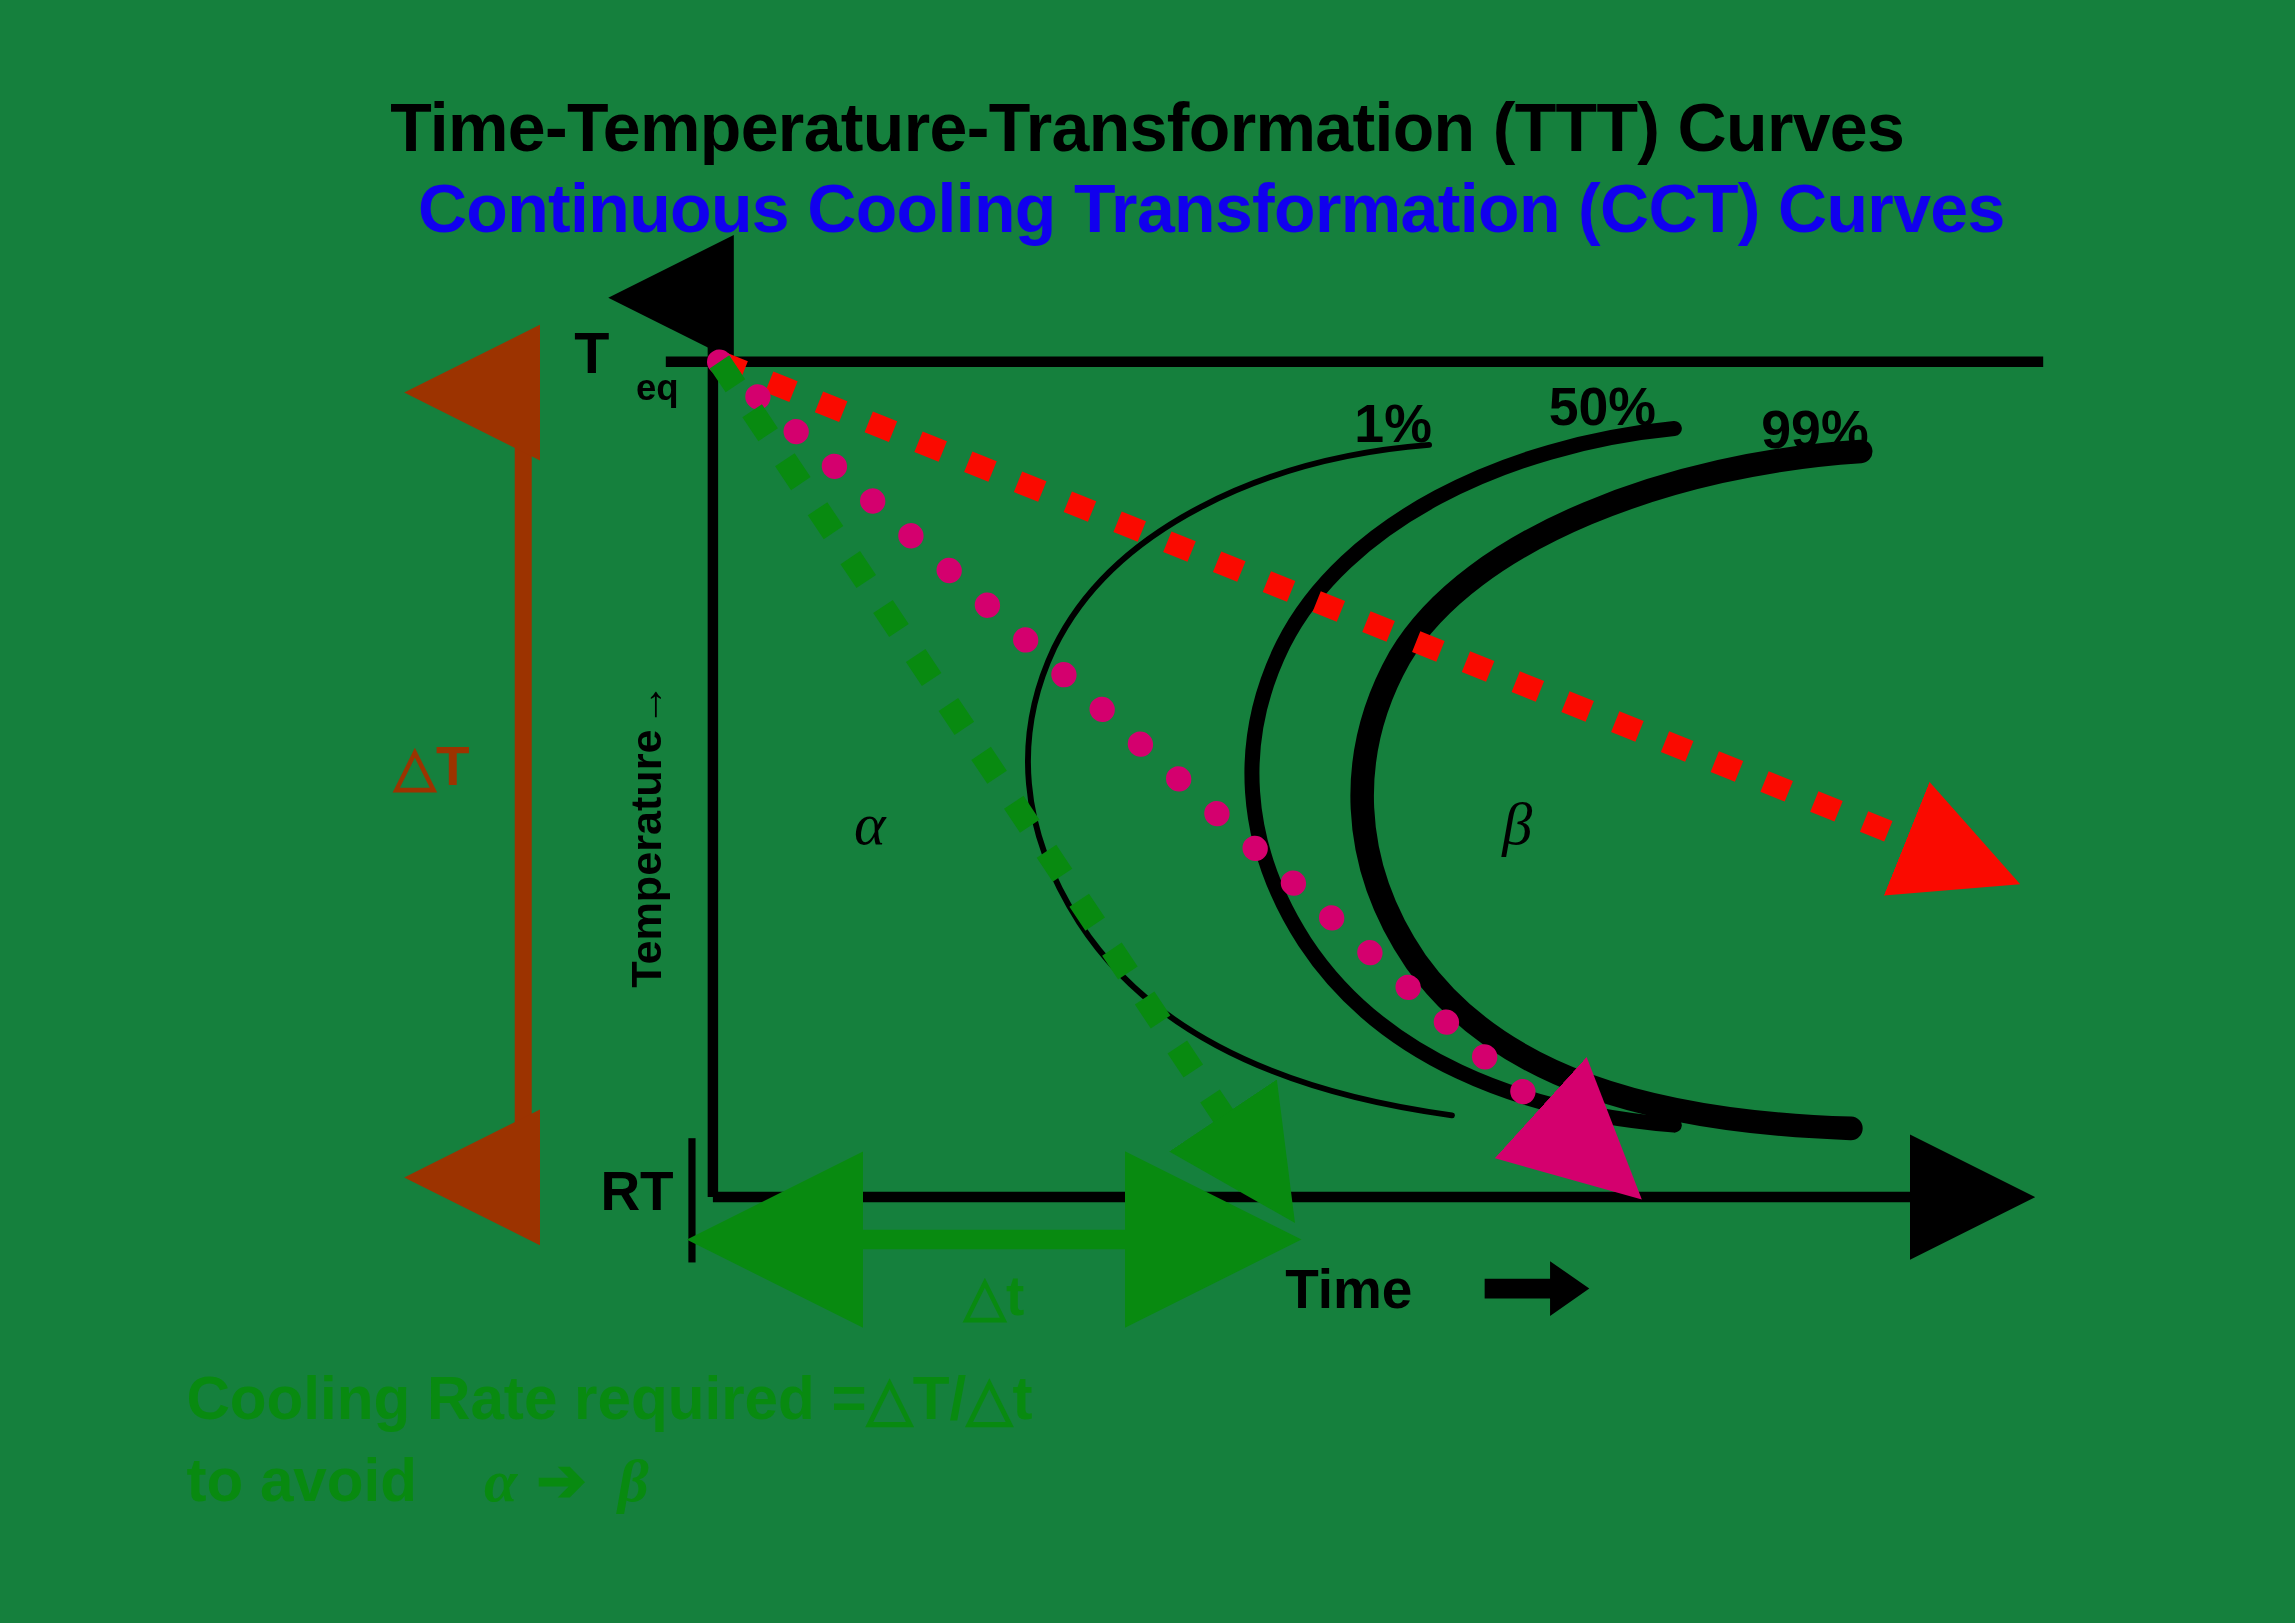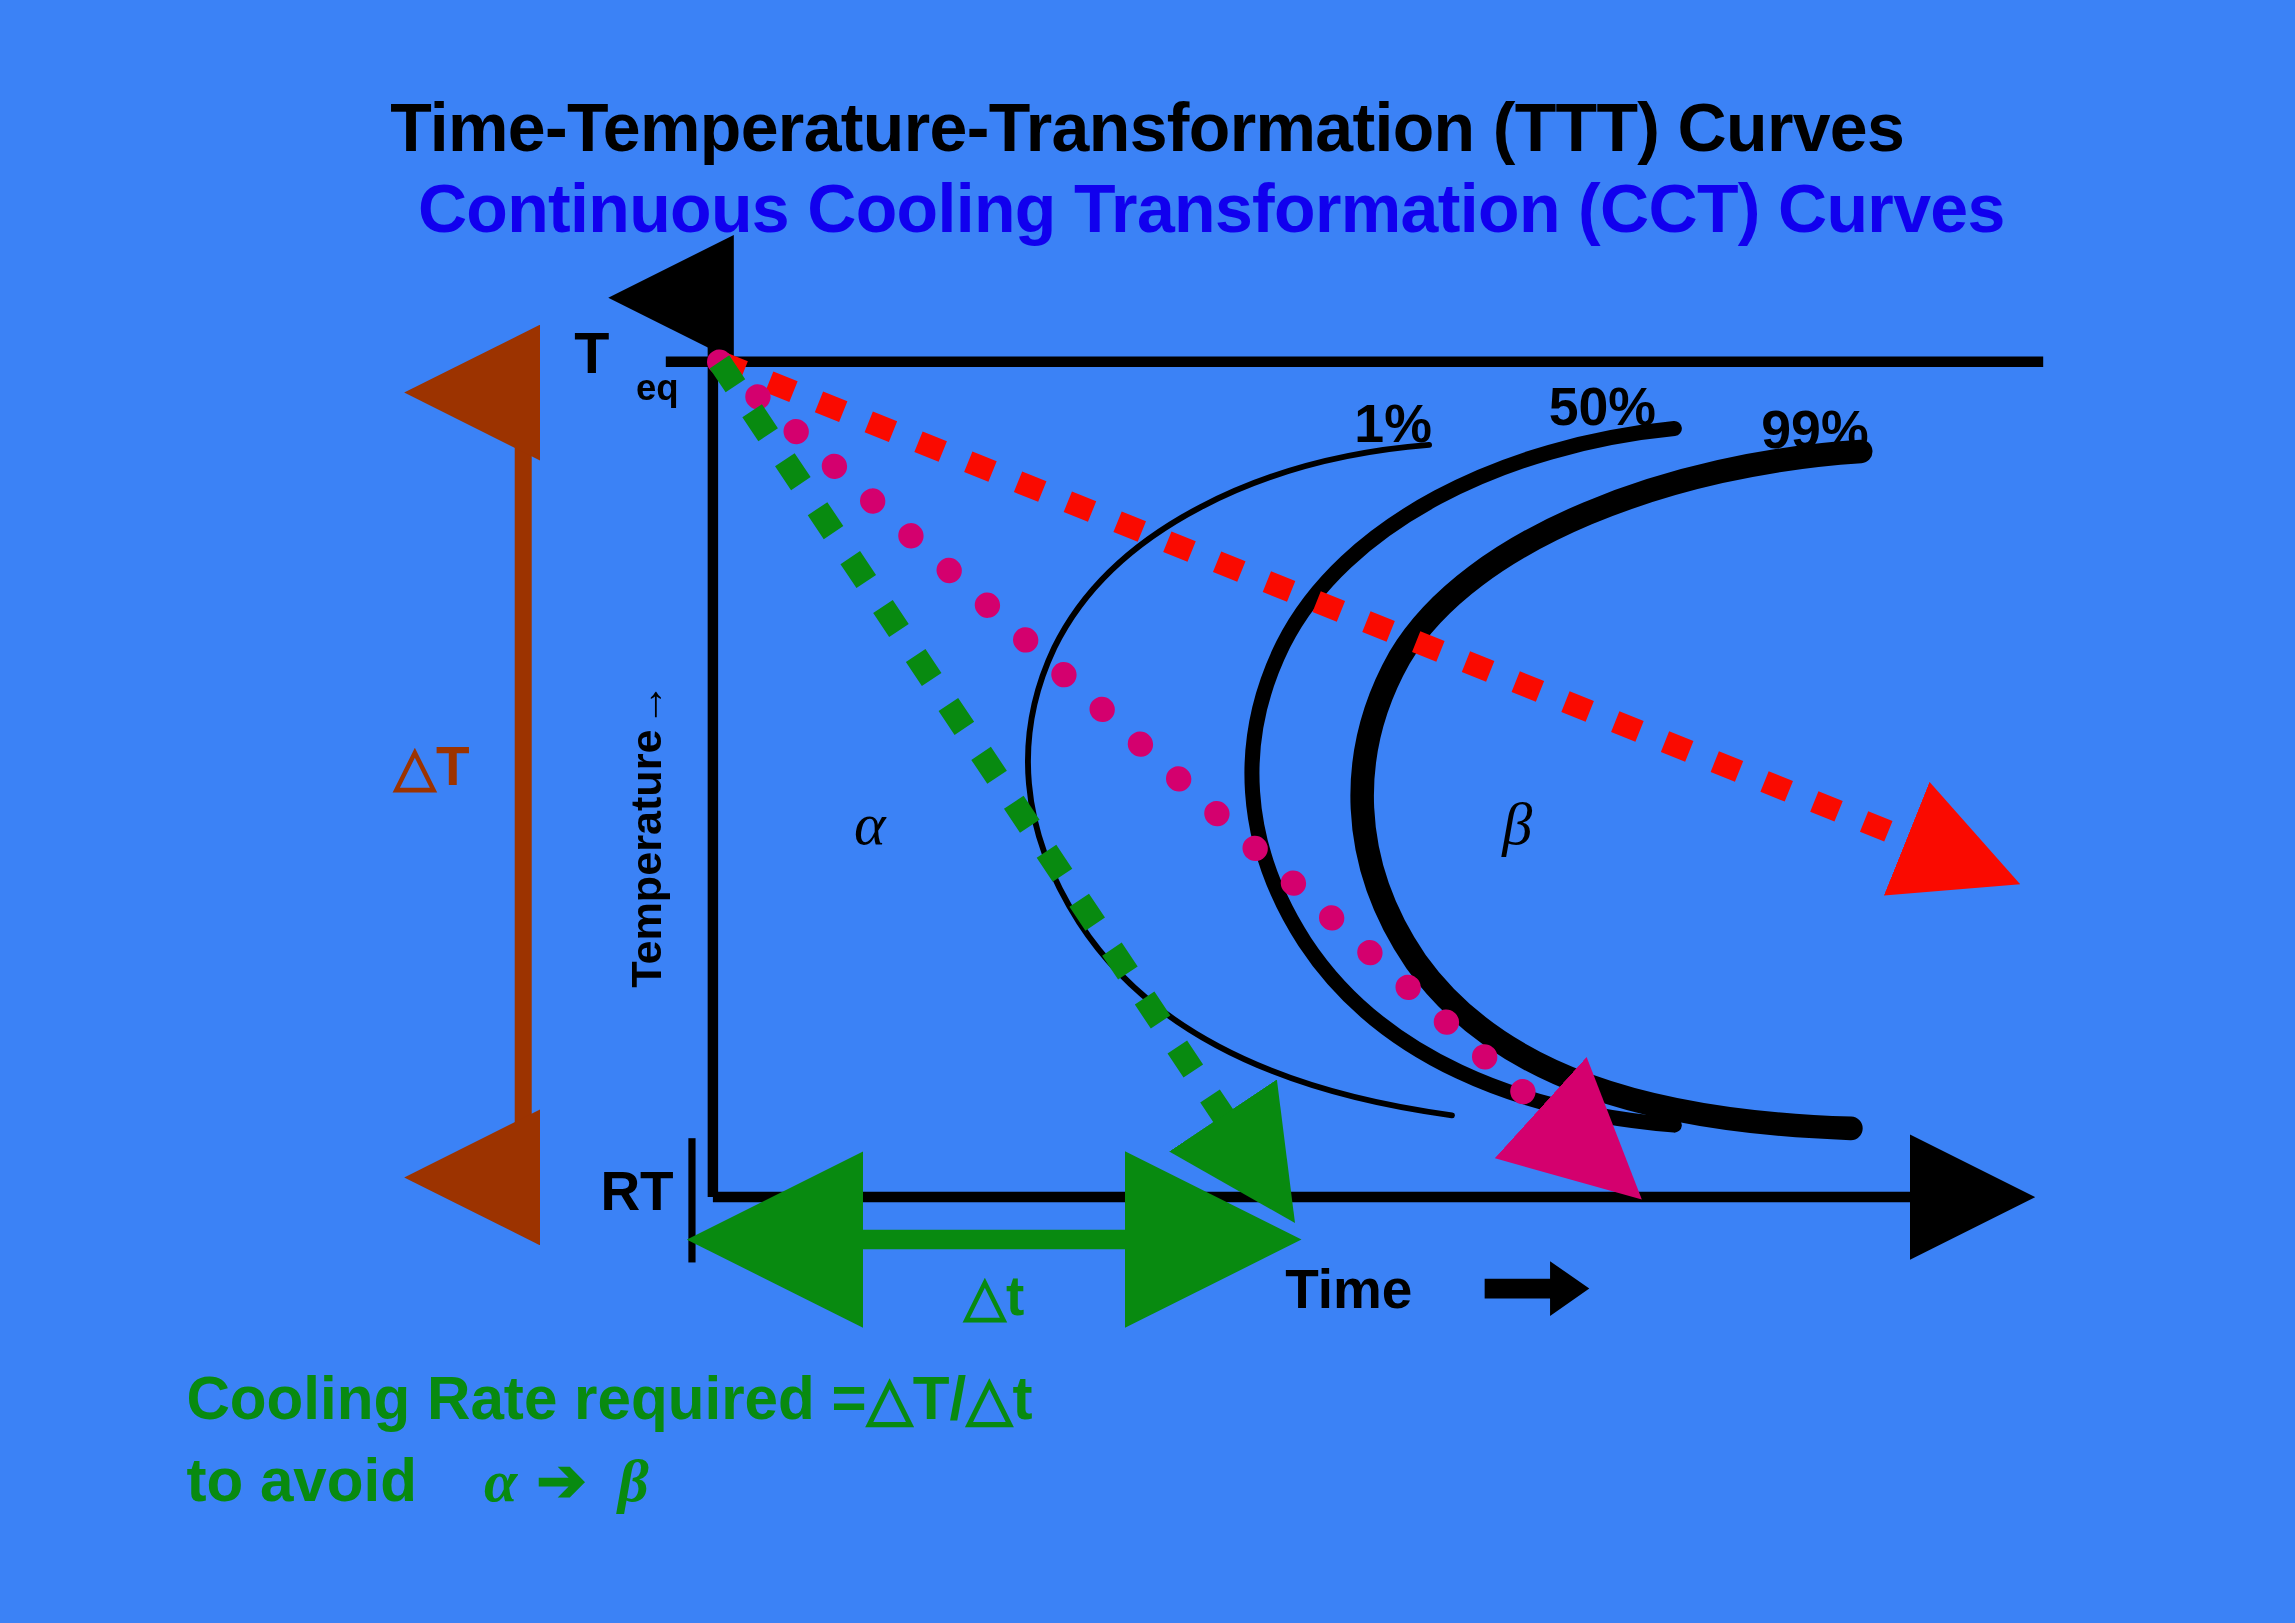--- a/index.html
+++ b/index.html
@@ -13,21 +13,21 @@
     height: 1623px;
     position: relative;
     overflow: hidden;
     font-family: "Liberation Sans", sans-serif;
   }
   #stage {
     position: absolute;
     left: 0; top: 0;
     width: 2295px;
     height: 1623px;
-    background: #3b82f6;
+    background: #15803d;
   }
   svg#figure {
     position: absolute;
     left: 0; top: 0;
     width: 2295px;
     height: 1623px;
     display: block;
   }
   .ttl-black {
     font-family: "Liberation Sans", sans-serif;

